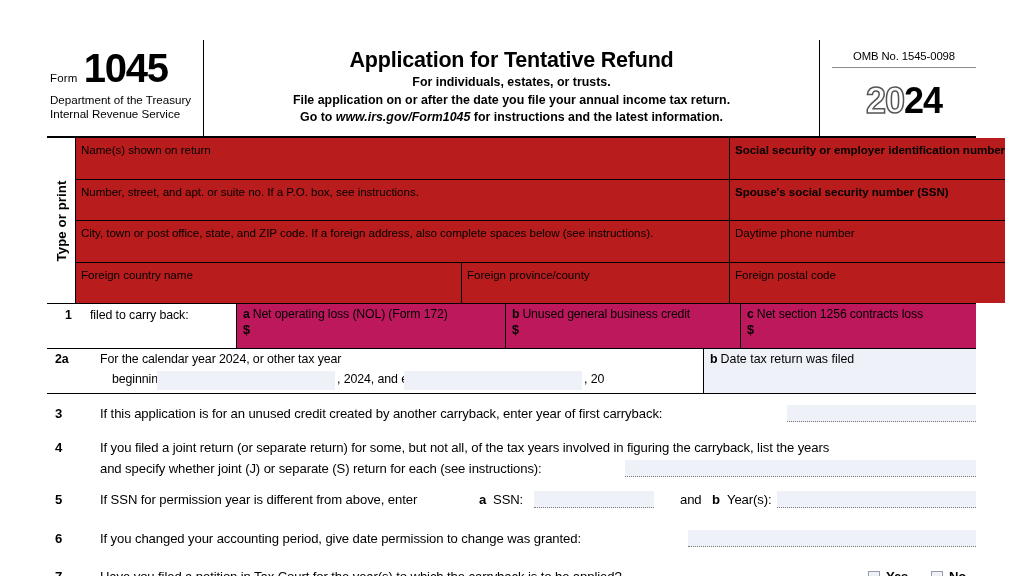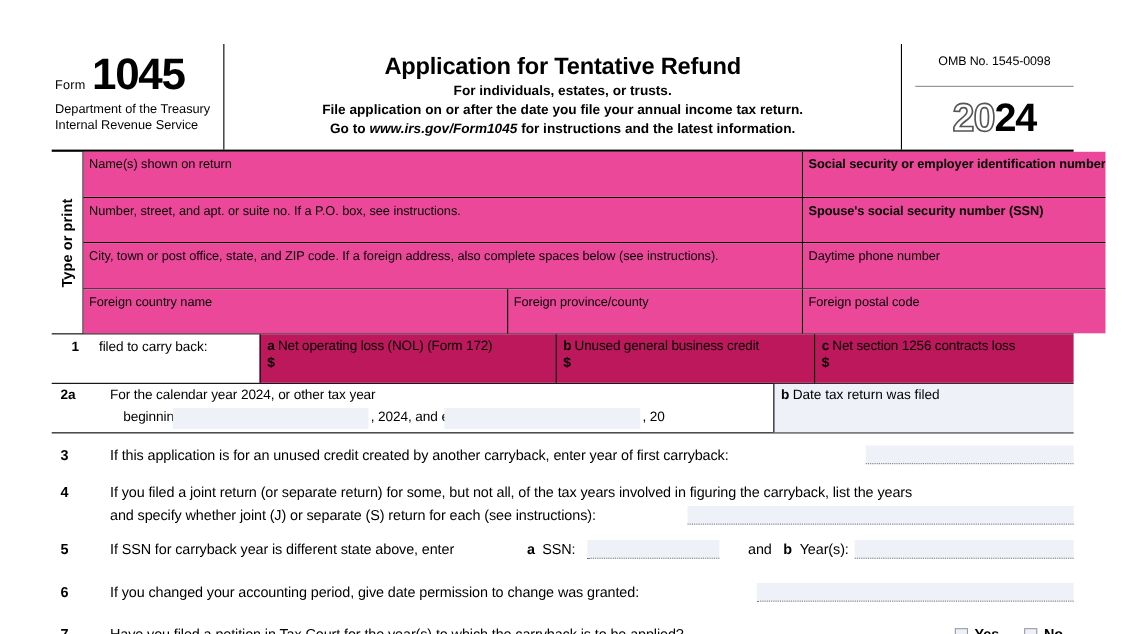--- a/index.html
+++ b/index.html
@@ -82,21 +82,21 @@
   .hdr-right {
     width: 156px;
     box-sizing: border-box;
     padding-left: 12px;
     display: flex;
     flex-direction: column;
   }
   .omb {
     font-size: 11.3px;
     padding-top: 10px;
-    padding-bottom: 16px;
+    padding-bottom: 5px;
     border-bottom: 1.2px solid #8b8b8b;
     text-align: center;
     letter-spacing: -0.1px;
   }
   .year {
     flex: 1;
     display: flex;
     align-items: center;
     justify-content: center;
     font-size: 36px;
@@ -132,21 +132,21 @@
     letter-spacing: .1px;
   }
   .addr-rows { flex: 1; }
   .addr-row {
     display: flex;
     border-bottom: 1.1px solid #000;
     height: 40.5px;
   }
   .addr-row.last { border-bottom: none; }
   .cell {
-    background: #ec4899;
+    background: #b91c1c;
     box-sizing: border-box;
     padding: 2px 0 0 5px;
     position: relative;
     overflow: hidden;
   }
   .cell .lbl {
     font-size: 11.6px;
     white-space: nowrap;
     letter-spacing: -0.05px;
   }
@@ -404,21 +404,21 @@
 
   <div class="nline" style="height:50px;">
     <span class="n" style="top:2px;">4</span>
     <span class="t" style="top:2px;">If you filed a joint return (or separate return) for some, but not all, of the tax years involved in figuring the carryback, list the years</span>
     <span class="t" style="top:23px;">and specify whether joint (J) or separate (S) return for each (see instructions):</span>
     <span class="blank" style="left:578px; top:22px; width:351px;"></span>
   </div>
 
   <div class="nline" style="height:40px;">
     <span class="n" style="top:4px;">5</span>
-    <span class="t" style="top:4px;">If SSN for carryback year is different state above, enter</span>
+    <span class="t" style="top:4px;">If SSN for permission year is different from above, enter</span>
     <span class="t" style="left:432px; top:4px; font-weight:bold;">a</span>
     <span class="t" style="left:446px; top:4px;">SSN:</span>
     <span class="blank" style="left:487px; top:3px; width:120px;"></span>
     <span class="t" style="left:633px; top:4px;">and</span>
     <span class="t" style="left:665px; top:4px; font-weight:bold;">b</span>
     <span class="t" style="left:680px; top:4px;">Year(s):</span>
     <span class="blank" style="left:730px; top:3px; width:199px;"></span>
   </div>
 
   <div class="nline" style="height:38px;">

